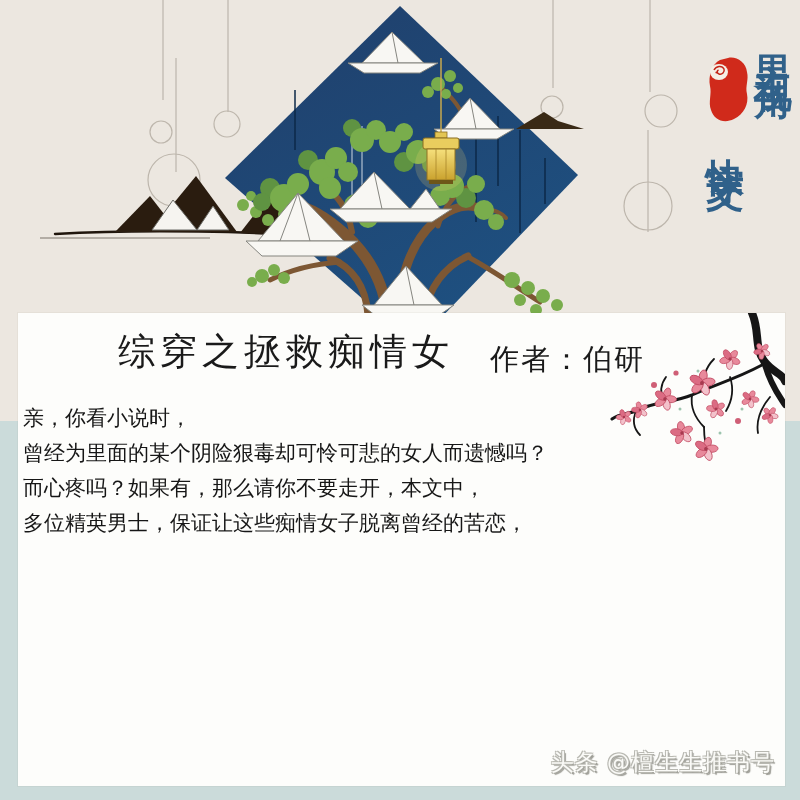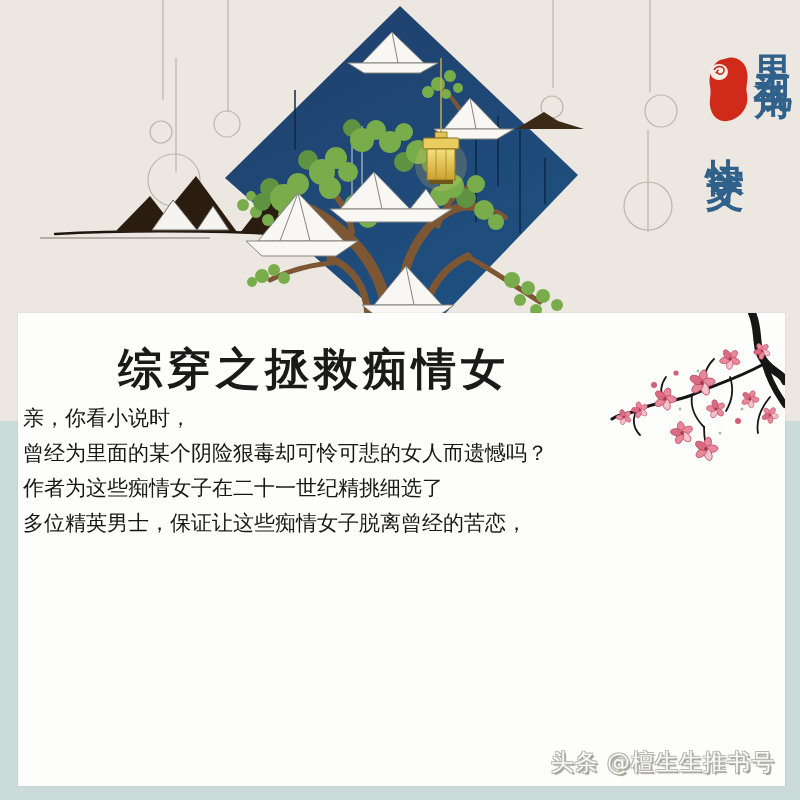--- a/index.html
+++ b/index.html
@@ -14,22 +14,22 @@
   .v-text{position:absolute;writing-mode:vertical-rl;text-orientation:upright;
           color:#30618a;font-weight:700;font-size:38px;line-height:1;
           font-family:"DejaVu Sans","Liberation Sans",sans-serif;}
   .v-primary{top:24px;right:8px;letter-spacing:9px;}
   .v-secondary{top:128px;right:56px;letter-spacing:7px;}
   .seal{position:absolute;top:56px;right:50px;width:44px;height:68px;}
 
   
   .card{position:absolute;left:18px;top:313px;width:767px;height:473px;
         background:#fdfdfb;box-shadow:0 0 0 1px rgba(90,90,80,0.05);}
-  .card-title{position:absolute;left:100px;top:27px;font-size:44px;letter-spacing:5px;
-        color:#1a1a1a;font-weight:700;font-family:"DejaVu Serif","Liberation Serif",serif;}
+  .card-title{position:absolute;left:100px;top:14px;font-size:37px;letter-spacing:5px;
+        color:#1a1a1a;font-weight:400;font-family:"DejaVu Serif","Liberation Serif",serif;}
   .card-author{position:absolute;left:472px;top:27px;font-size:29px;letter-spacing:2px;
         color:#1a1a1a;font-family:"DejaVu Serif","Liberation Serif",serif;}
   .card-body{position:absolute;left:5px;top:88px;width:760px;
         font-size:21px;line-height:35px;color:#161616;
         font-family:"DejaVu Serif","Liberation Serif",serif;}
   .branch{position:absolute;top:0;right:0;width:175px;height:165px;}
   .attribution{position:absolute;right:10px;bottom:8px;font-size:23px;font-weight:400;
         letter-spacing:1px;color:#fafaf7;
         text-shadow:-1px -1px 0 #b8b8b1,1px -1px 0 #b8b8b1,-1px 1px 0 #b8b8b1,
                     2px 2px 1px #9a9a93,1px 1px 0 #a8a8a1;}
@@ -217,25 +217,26 @@
       <path d="M22,2 C30,0 40,6 41,16 C43,24 39,30 41,38 C43,48 38,58 28,63
                C18,68 8,64 5,54 C2,46 6,38 4,30 C2,20 6,8 14,4 Z" fill="#d02a1b"></path>
       <ellipse cx="13" cy="16" rx="9" ry="8" fill="#f5efe6"></ellipse>
       <path d="M8,14 C10,10 16,9 18,13 C19,16 16,19 13,18 C11,17.5 10.5,15 12.5,14" stroke="#c32417" stroke-width="1.5" fill="none"></path>
       <circle cx="10.5" cy="16.5" r="1.1" fill="#c32417"></circle>
     </svg>
   </div>
 
   <div class="card">
     <div class="card-title">综穿之拯救痴情女</div>
+    <div class="card-author">作者：伯研</div>
 
     <div class="card-body">
       <div>亲，你看小说时，</div>
       <div>曾经为里面的某个阴险狠毒却可怜可悲的女人而遗憾吗？</div>
-      <div>作者为这些痴情女子在二十一世纪精挑细选了</div>
+      <div>而心疼吗？如果有，那么请你不要走开，本文中，</div>
       <div>多位精英男士，保证让这些痴情女子脱离曾经的苦恋，</div>
     </div>
 
     <svg class="branch" viewBox="0 0 175 165">
       <defs>
         <g id="fl">
           <ellipse cx="0" cy="-5" rx="3.2" ry="5.5" fill="#e8899b" stroke="#c14a62" stroke-width="0.7"></ellipse>
           <ellipse cx="0" cy="-5" rx="3.2" ry="5.5" fill="#e8899b" stroke="#c14a62" stroke-width="0.7" transform="rotate(72)"></ellipse>
           <ellipse cx="0" cy="-5" rx="3.2" ry="5.5" fill="#f3c2cb" stroke="#c14a62" stroke-width="0.7" transform="rotate(144)"></ellipse>
           <ellipse cx="0" cy="-5" rx="3.2" ry="5.5" fill="#e8899b" stroke="#c14a62" stroke-width="0.7" transform="rotate(216)"></ellipse>

